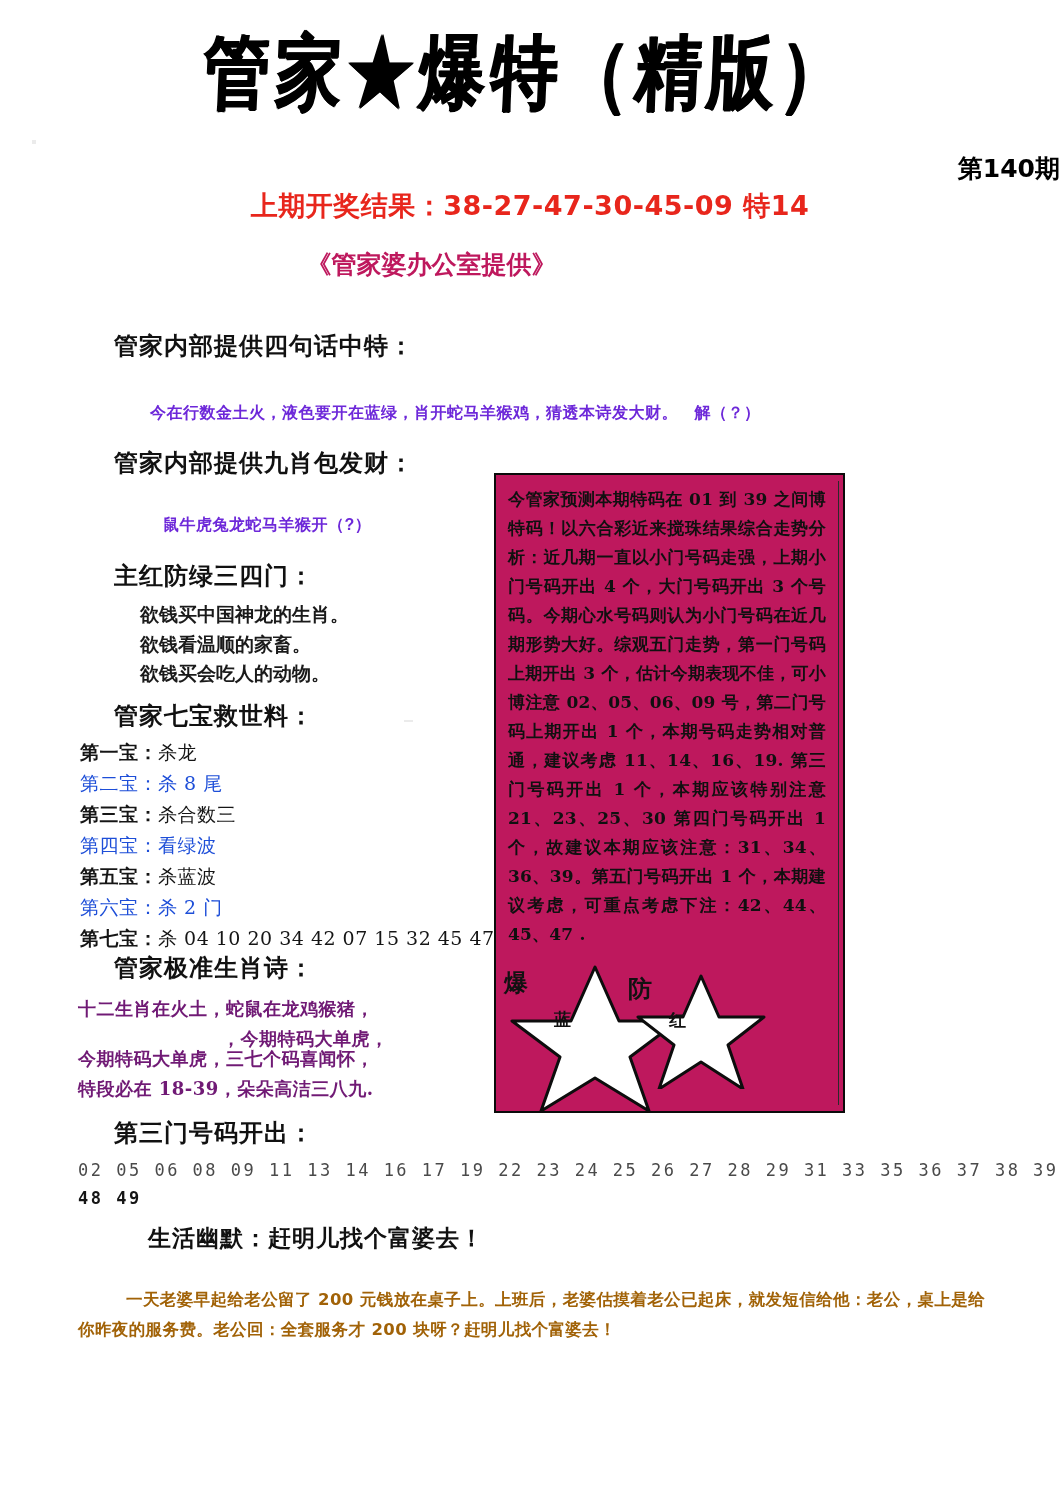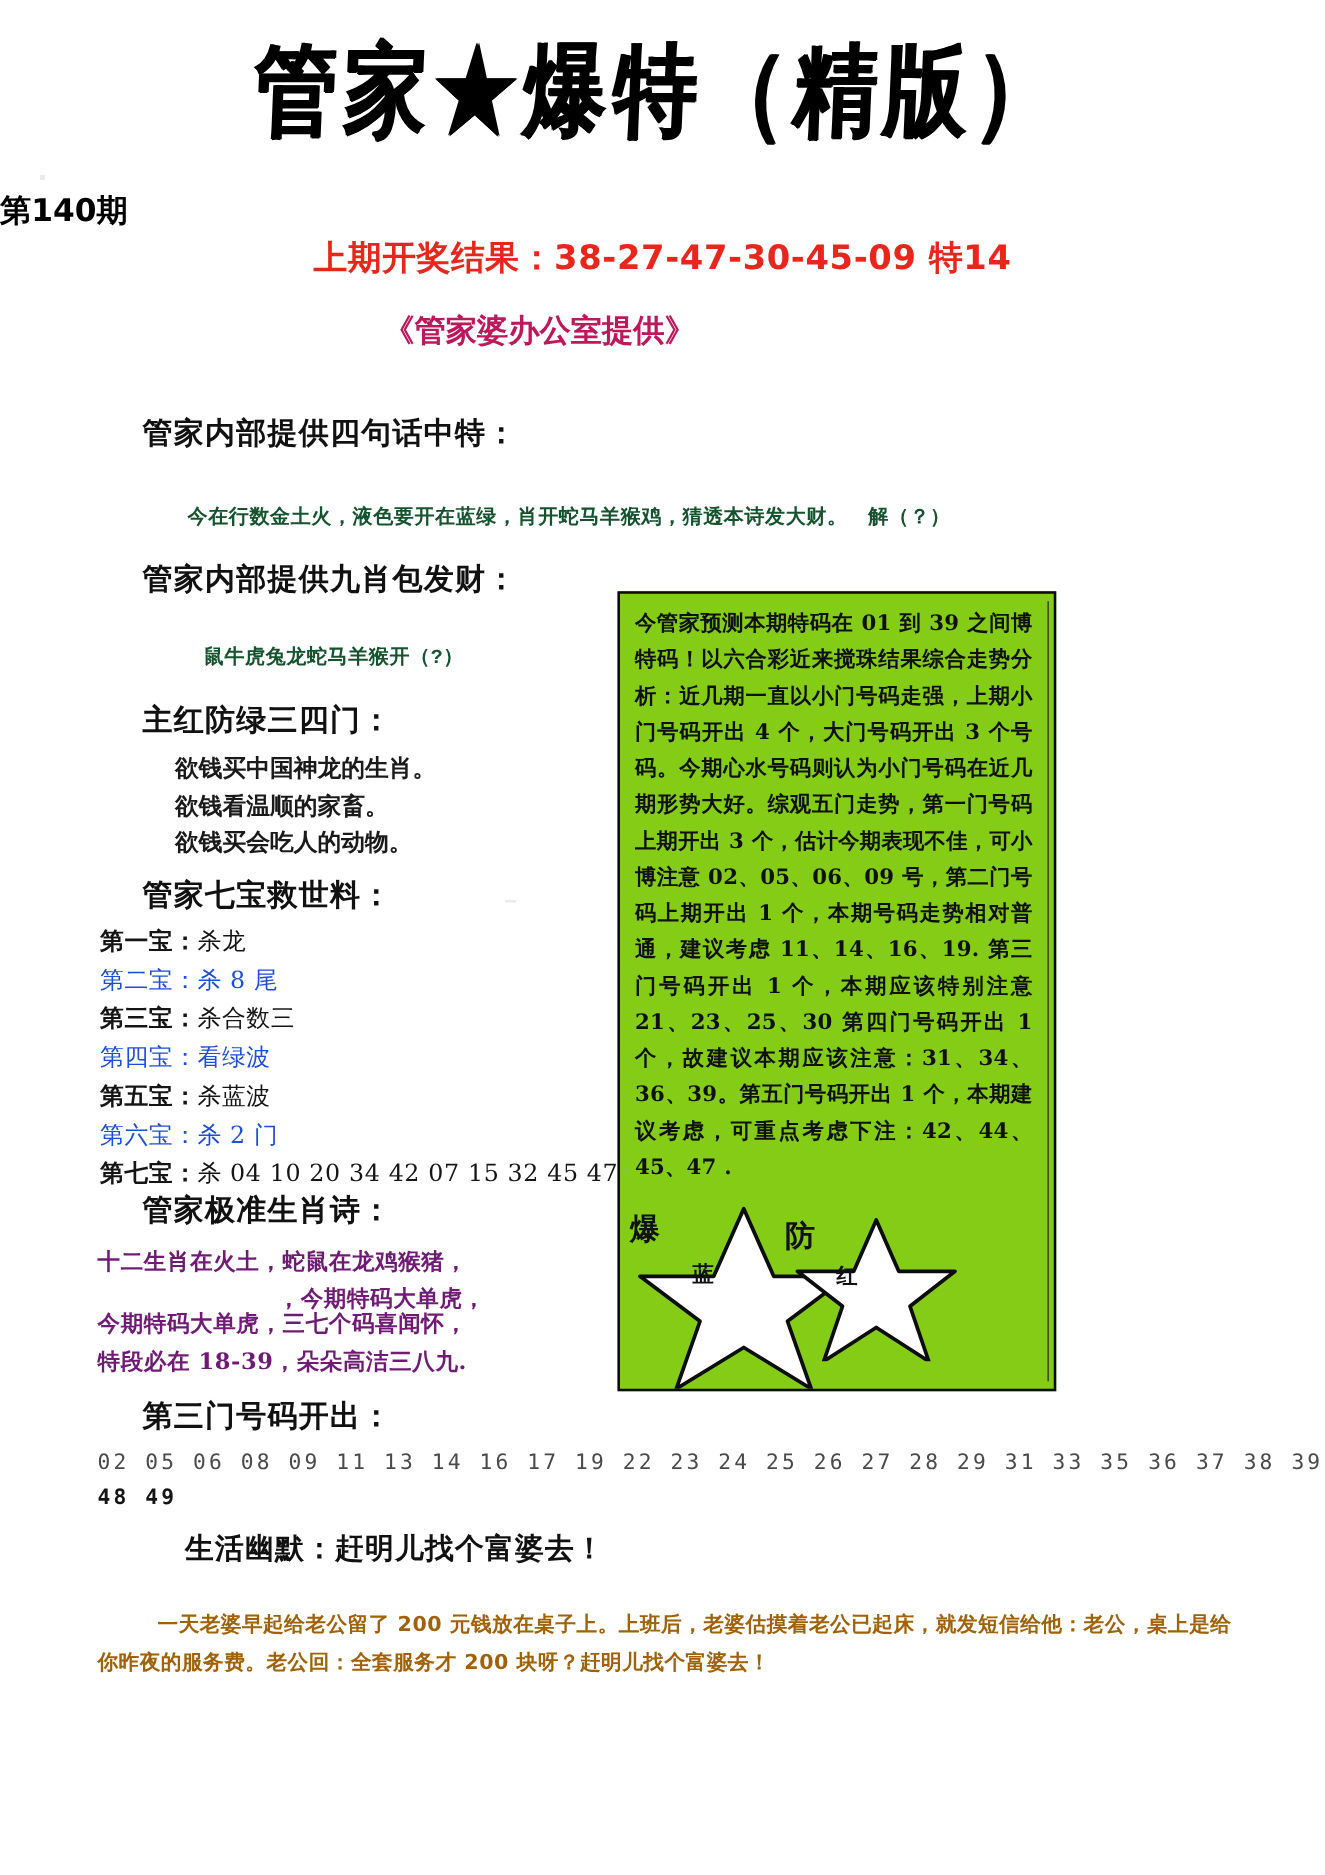--- a/index.html
+++ b/index.html
@@ -34,21 +34,21 @@
     transform: scaleY(1.22) skewX(-3deg);
     transform-origin: center top;
     text-shadow: 1px 0 0 #000, -1px 0 0 #000, 0 1px 0 #000;
     white-space: nowrap;
   }
 
   
   .issue-line {
     position: absolute;
     top: 152px; left: 0; width: 1060px;
-    text-align: left;
+    text-align: right;
     font-family: "DejaVu Sans", "Liberation Sans", sans-serif;
     font-size: 25px;
     font-weight: bold;
     color: #000;
   }
   .result-line {
     position: absolute;
     top: 188px; left: 0; width: 1060px;
     text-align: center;
     font-size: 27px;
@@ -73,24 +73,24 @@
     font-family: "DejaVu Serif", "Liberation Serif", serif;
     font-size: 24px;
     font-weight: bold;
     color: #111;
     letter-spacing: 1px;
     white-space: nowrap;
     margin-left: 36px;
   }
   .body-line {
     position: absolute;
-    font-family: Liberation Mono, monospace;
+    font-family: Liberation Sans, sans-serif;
     font-size: 16px;
     font-weight: bold;
-    color: #14532d;
+    color: #6d28d9;
     white-space: nowrap;
     letter-spacing: 0.5px;
   }
   .poem-line {
     position: absolute;
     left: 78px;
     font-family: "DejaVu Serif", "Liberation Serif", serif;
     font-size: 18px;
     font-weight: bold;
     color: #701a75;
@@ -173,21 +173,21 @@
   }
 
   
   #analysis-box {
     position: absolute;
     left: 494px;
     top: 473px;
     width: 351px;
     height: 640px;
     border: 2px solid #0b0b0b;
-    background: #84cc16;
+    background: #be185d;
     box-sizing: border-box;
   }
   #analysis-inner-rule {
     position: absolute;
     right: 4px;
     top: 6px;
     bottom: 6px;
     width: 1px;
     background: #2a2a2a;
   }

